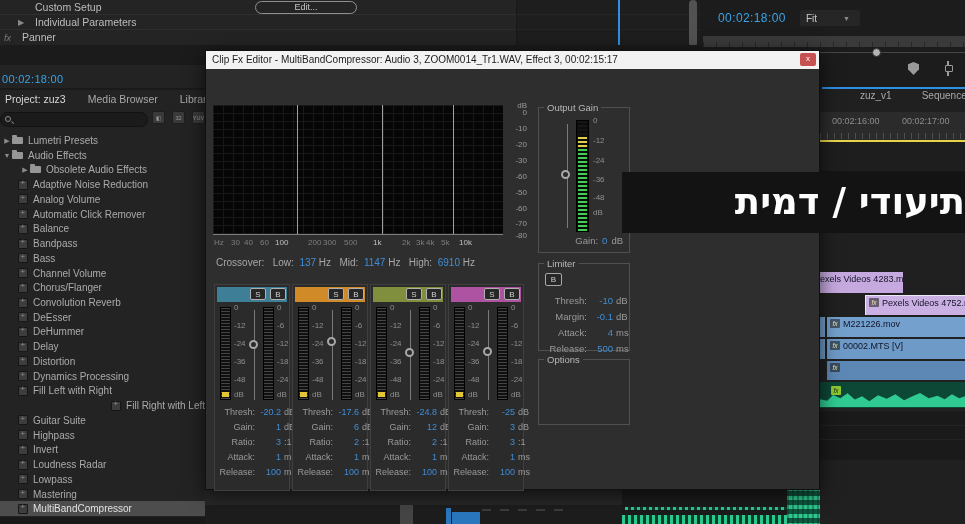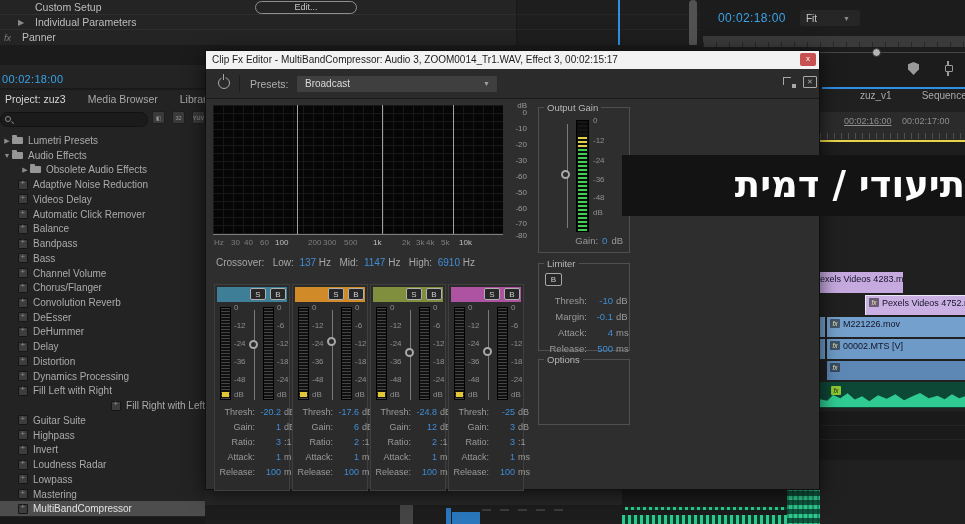--- a/index.html
+++ b/index.html
@@ -82,21 +82,21 @@
          color:#f0e6b0; font-size:6.5px; font-style:italic; text-align:center; line-height:9px; margin:2px 3px 0 3px; vertical-align:top; }
   .fxb.lime { background:#8fc832; color:#1c2a10; }
   .wave-shape { position:absolute; bottom:1px; left:0; right:0; height:75%; background:#2fcb92;
          clip-path:polygon(0 100%,0 60%,5% 68%,9% 38%,14% 55%,19% 30%,24% 62%,29% 45%,34% 70%,40% 40%,46% 58%,52% 35%,58% 65%,63% 48%,69% 28%,75% 55%,81% 42%,86% 60%,91% 35%,96% 55%,100% 45%,100% 100%); }
   .wave-big { background:
          repeating-linear-gradient(90deg, rgba(10,40,30,.35) 0 2px, transparent 2px 5px),
          repeating-linear-gradient(180deg, #2ec98f 0 4px, #0f5940 4px 9px); }
   .mint-speck { background:repeating-linear-gradient(90deg,#2ec98f 0 3px,#0c3b2b 3px 6px); }
 
   
-  #heb { left:622px; top:155px; width:343px; height:61px; background:#131313; z-index:20; overflow:hidden;
+  #heb { left:622px; top:172px; width:343px; height:61px; background:#131313; z-index:20; overflow:hidden;
          direction:rtl; text-align:right; }
   #heb span { font-family:"DejaVu Sans", sans-serif; font-weight:bold; font-size:37px; color:#fdfdfd; line-height:60px; padding-left:6px; }
 
   
   #dlg { left:205px; top:50px; width:615px; height:440px; background:#2e2e2e; z-index:10;
          box-shadow:0 4px 18px rgba(0,0,0,.65); border:1px solid #101010; }
   #dlg-title { position:absolute; left:0; top:0; width:100%; height:18px; background:#f2f2f2; color:#1c1c1c;
          font-size:10px; line-height:18px; padding-left:6px; }
   #dlg-close { position:absolute; right:3px; top:2px; width:16px; height:13px; background:#c75050; border-radius:2px;
          color:#fff; font-size:8px; text-align:center; line-height:12px; }
@@ -224,21 +224,21 @@
           <div class="tlabel">Obsolete Audio Effects</div>
         </div>
         <div class="trow" style="top: 44.19px; padding-left: 8px;">
           <div class="tsp"></div>
           <div class="i-effect"></div>
           <div class="tlabel">Adaptive Noise Reduction</div>
         </div>
         <div class="trow" style="top: 58.92px; padding-left: 8px;">
           <div class="tsp"></div>
           <div class="i-effect"></div>
-          <div class="tlabel">Videos Delay</div>
+          <div class="tlabel">Analog Volume</div>
         </div>
         <div class="trow" style="top: 73.65px; padding-left: 8px;">
           <div class="tsp"></div>
           <div class="i-effect"></div>
           <div class="tlabel">Automatic Click Remover</div>
         </div>
         <div class="trow" style="top: 88.38px; padding-left: 8px;">
           <div class="tsp"></div>
           <div class="i-effect"></div>
           <div class="tlabel">Balance</div>
@@ -371,21 +371,21 @@
   <div class="abs" style="left:820px;top:460px;width:6px;height:38px;background:#161616"></div>
 
   <div id="tl-blue" class="abs"></div>
   <div id="tl" class="abs">
     <div id="tl-tabs">
         <div class="tl-tab">zuz_v1</div>
         <div class="tl-tab">Sequence</div>
       </div>
     <div id="tl-ruler">
         <div class="ticks"></div>
-        <div class="tl-rlab" style="left: 24px; text-decoration: underline;">00:02:16:00</div>
+        <div class="tl-rlab" style="left: 12px;">00:02:16:00</div>
         <div class="tl-rlab" style="left: 82px;">00:02:17:00</div>
       </div>
     <div id="tl-workbar"></div>
     <div id="tl-dark"></div>
     <div id="tl-clips">
         <div class="clip" style="left: 0px; top: 184px; width: 83px; height: 21px; background: rgb(198, 169, 223);"><span class="cl-label" style="margin-left: -6px;">Pexels Videos 4283.mp4</span></div>
         <div class="clip" style="left: 45px; top: 207px; width: 100px; height: 20px; background: rgb(203, 176, 227); border-top: 1px solid rgb(236, 230, 245); border-left: 1px solid rgb(236, 230, 245);"><span class="fxb">fx</span><span class="cl-label">Pexels Videos 4752.m</span></div>
         <div class="abs" style="left: 0px; top: 229px; width: 5px; height: 20px; background: rgb(115, 160, 204);"></div>
         <div class="clip" style="left: 7px; top: 229px; width: 138px; height: 20px; background: rgb(115, 160, 204);"><span class="fxb">fx</span><span class="cl-label">M221226.mov</span></div>
         <div class="abs" style="left: 0px; top: 251px; width: 5px; height: 20px; background: rgb(109, 154, 198);"></div>
@@ -399,31 +399,20 @@
     <div class="abs" style="left:0;top:322px;width:7px;height:16px;background:#2fa77a"></div>
     <div class="abs" style="left:0;top:322px;width:145px;height:50px;background:#1a1a1a;border-top:1px solid #242424">
       <div style="position:absolute;left:0;top:14px;width:145px;height:1px;background:#242424"></div>
       <div style="position:absolute;left:0;top:28px;width:145px;height:1px;background:#242424"></div>
     </div>
   </div>
 
   <div id="dlg" class="abs">
     <div id="dlg-title">Clip Fx Editor - MultiBandCompressor: Audio 3, ZOOM0014_Tr1.WAV, Effect 3, 00:02:15:17</div>
     <div id="dlg-close">x</div>
-    <div id="dlg-toolbar">
-      <div class="power-icon"></div>
-      <div id="tb-sep"></div>
-      <span id="tb-presets">Presets:</span>
-      <div id="preset-dd">
-        <span>Broadcast</span>
-        <span class="dd-ch">▼</span>
-      </div>
-      <div class="tb-ico" id="ico-routing"></div>
-      <div class="tb-ico" id="ico-panelx">✕</div>
-    </div>
 
     <div id="spectrum">
         <div class="xline" style="left: 84px;"></div>
         <div class="xline" style="left: 169px;"></div>
         <div class="xline" style="left: 240px;"></div>
       </div>
     <div id="db-scale">
         <span style="top: -4px;">dB</span>
         <span style="top: 3px;">0</span>
         <span style="top: 19px;">-10</span>

